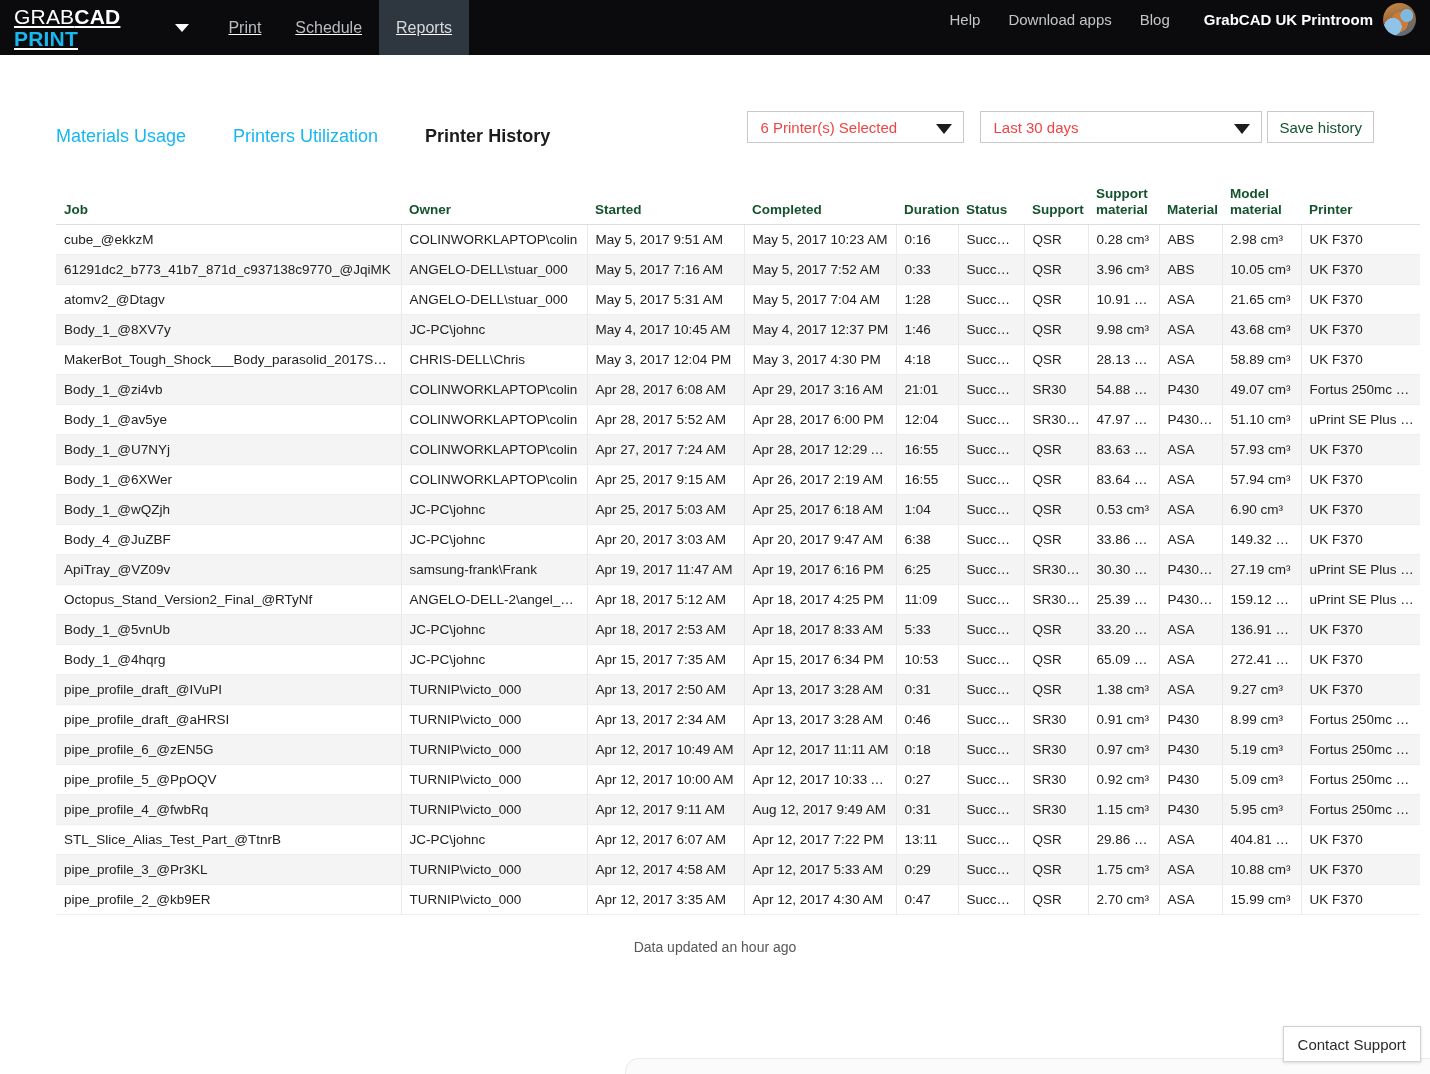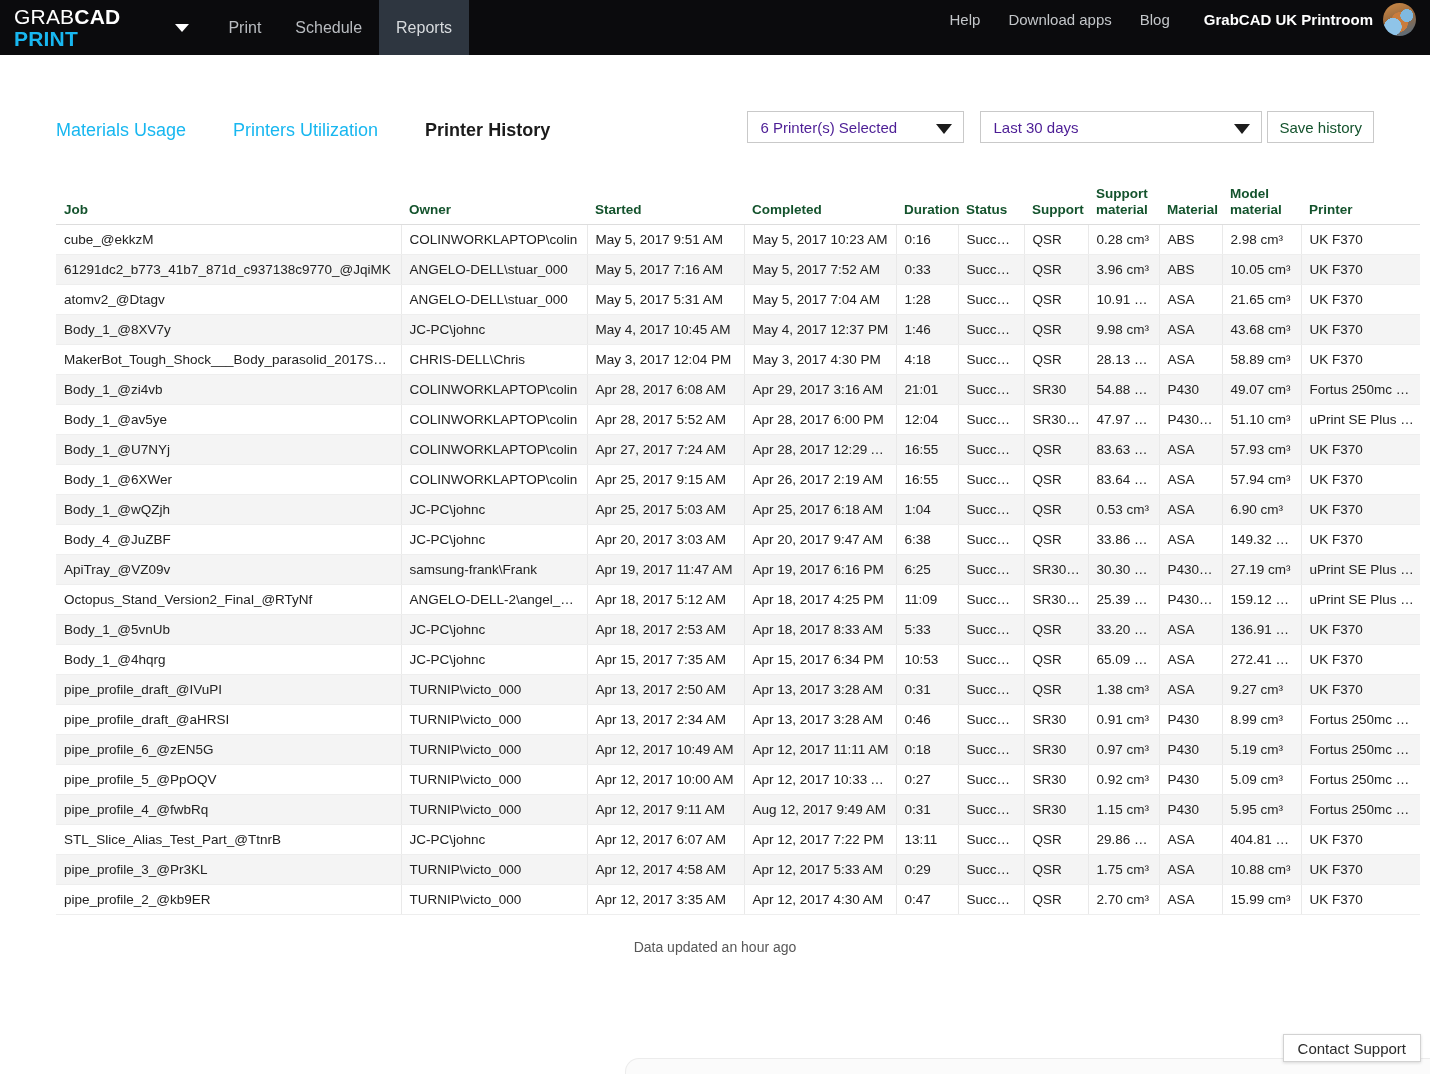--- a/index.html
+++ b/index.html
@@ -11,20 +11,21 @@
   }
 
   
   .topbar {
     position: relative;
     height: 55px;
     background: #0b0b0d;
     display: flex;
     align-items: center;
     color: #ffffff;
+    text-decoration: underline;
   }
   .brand {
     margin-left: 14px;
     line-height: 1.02;
     user-select: none;
   }
   .brand-line1 {
     font-size: 21px;
     letter-spacing: .2px;
     color: #ffffff;
@@ -86,21 +87,21 @@
       radial-gradient(ellipse at 50% 58%, #c97c3c 0 36%, transparent 37%),
       linear-gradient(160deg, #cf8b46 0%, #9a6a3e 45%, #4e6c86 100%);
     cursor: pointer;
     flex: none;
   }
 
   
   .content { padding: 0 56px; }
   .tabs-row {
     display: flex;
-    align-items: center;
+    align-items: flex-end;
     margin-top: 58px;
     position: relative;
     height: 34px;
   }
   .tab {
     font-size: 18px;
     color: #18b7f0;
     cursor: pointer;
     margin-right: 47px;
   }
@@ -118,21 +119,21 @@
   }
   .select {
     position: relative;
     height: 32px;
     border: 1px solid #c9c9c9;
     background: #ffffff;
     display: flex;
     align-items: center;
     padding: 0 30px 0 12px;
     font-size: 15px;
-    color: #4c1d95;
+    color: #ef4444;
     cursor: pointer;
     white-space: nowrap;
   }
   .select.printers { width: 217px; }
   .select.range { width: 282px; margin-left: 16px; }
   .select .caret {
     position: absolute;
     right: 11px; top: 50%;
     margin-top: -3px;
     width: 0; height: 0;
@@ -206,21 +207,21 @@
     text-align: center;
     font-size: 14px;
     color: #575757;
   }
 
   
   .support-btn {
     position: absolute;
     right: 9px;
     bottom: 12px;
-    height: 28px;
+    height: 36px;
     padding: 0 14px;
     background: #ffffff;
     border: 1px solid #d2d2d2;
     box-shadow: 0 1px 3px rgba(0,0,0,.14);
     font-size: 15px;
     color: #2b2b2b;
     cursor: pointer;
     font-family: "Liberation Sans", sans-serif;
   }
   .bottom-sheet {

